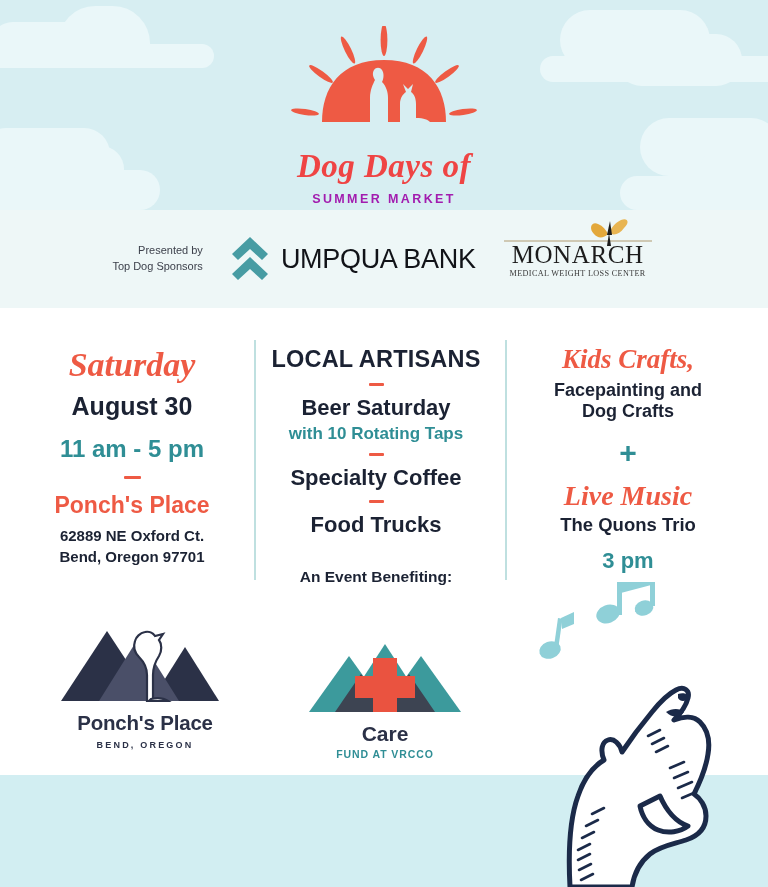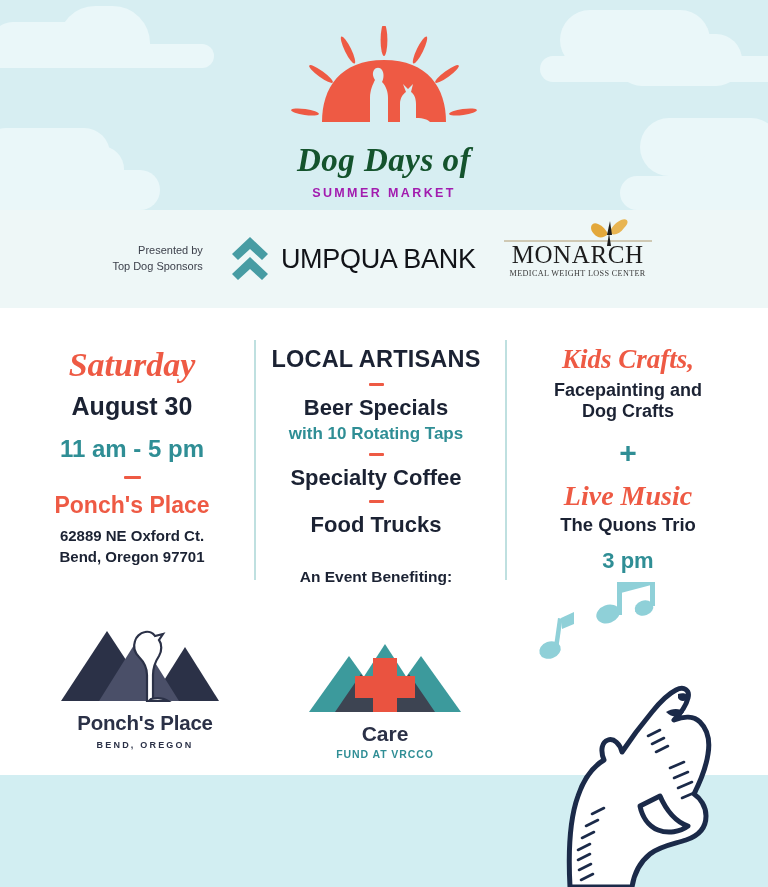--- a/index.html
+++ b/index.html
@@ -46,26 +46,27 @@
 
   .hero-logo {
     position: absolute;
     left: 0; top: 26px;
     width: 768px;
     text-align: center;
   }
   .sunwrap { position: relative; width: 220px; height: 118px; margin: 0 auto; }
 
   .brand-script {
+    margin-top: 6px;
     font-family: "Liberation Serif", serif;
     font-style: italic;
     font-weight: bold;
     font-size: 33px;
     letter-spacing: 0.5px;
-    color: #14532d;
+    color: #ef4444;
     line-height: 1;
   }
   .brand-sub {
     margin-top: 9px;
     font-size: 12.5px;
     font-weight: bold;
     letter-spacing: 2.4px;
     color: #a21caf;
   }
 
@@ -331,21 +332,21 @@
       <div class="t-place">Ponch's Place</div>
       <div class="dark-line t-addr">
         <div>62889 NE Oxford Ct.</div>
         <div>Bend, Oregon 97701</div>
       </div>
     </div>
 
     <div class="col col-mid">
       <div class="dark-line m-artisans">LOCAL ARTISANS</div>
       <div class="dash small"></div>
-      <div class="dark-line m-beer">Beer Specials</div>
+      <div class="dark-line m-beer">Beer Saturday</div>
       <div class="t-teal m-taps">with 10 Rotating Taps</div>
       <div class="dash small"></div>
       <div class="dark-line m-coffee">Specialty Coffee</div>
       <div class="dash small"></div>
       <div class="dark-line m-food">Food Trucks</div>
       <div class="benefit-label">An Event Benefiting:</div>
     </div>
 
     <div class="col col-right">
       <div class="script-head h-kids">Kids Crafts,</div>

